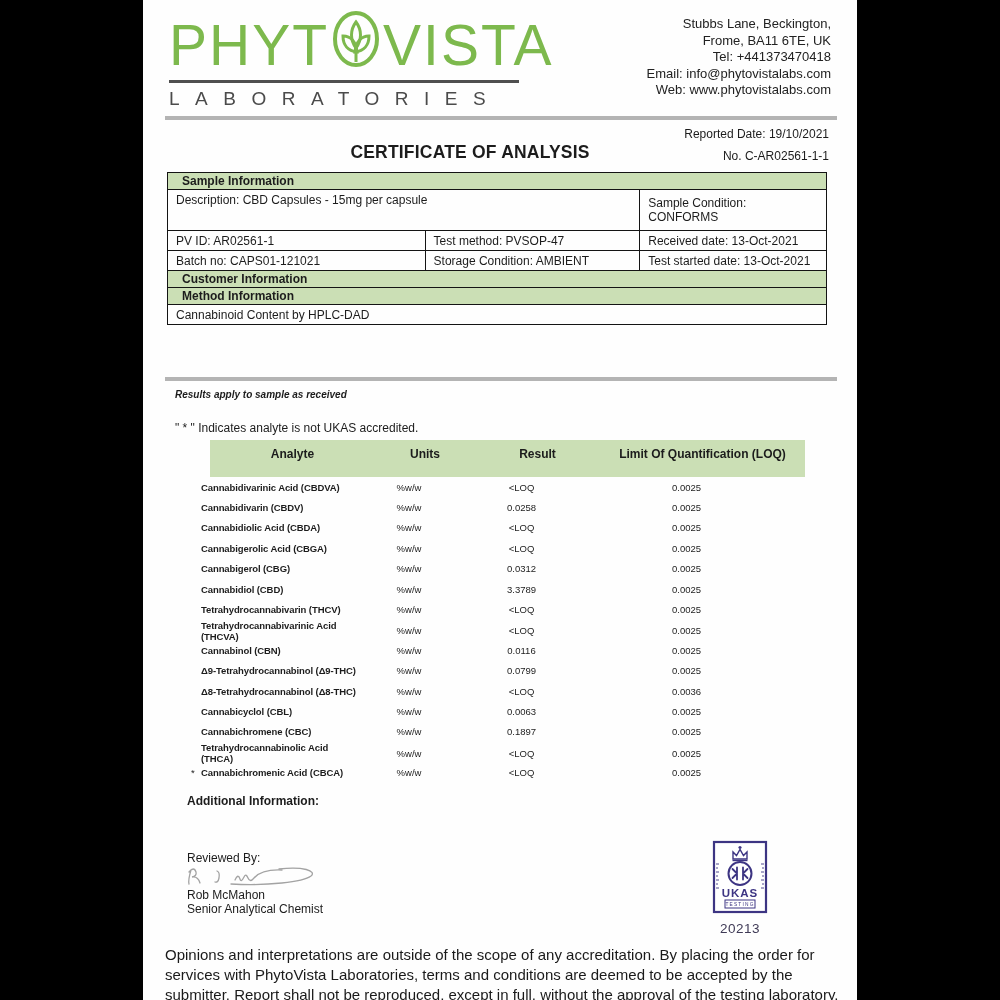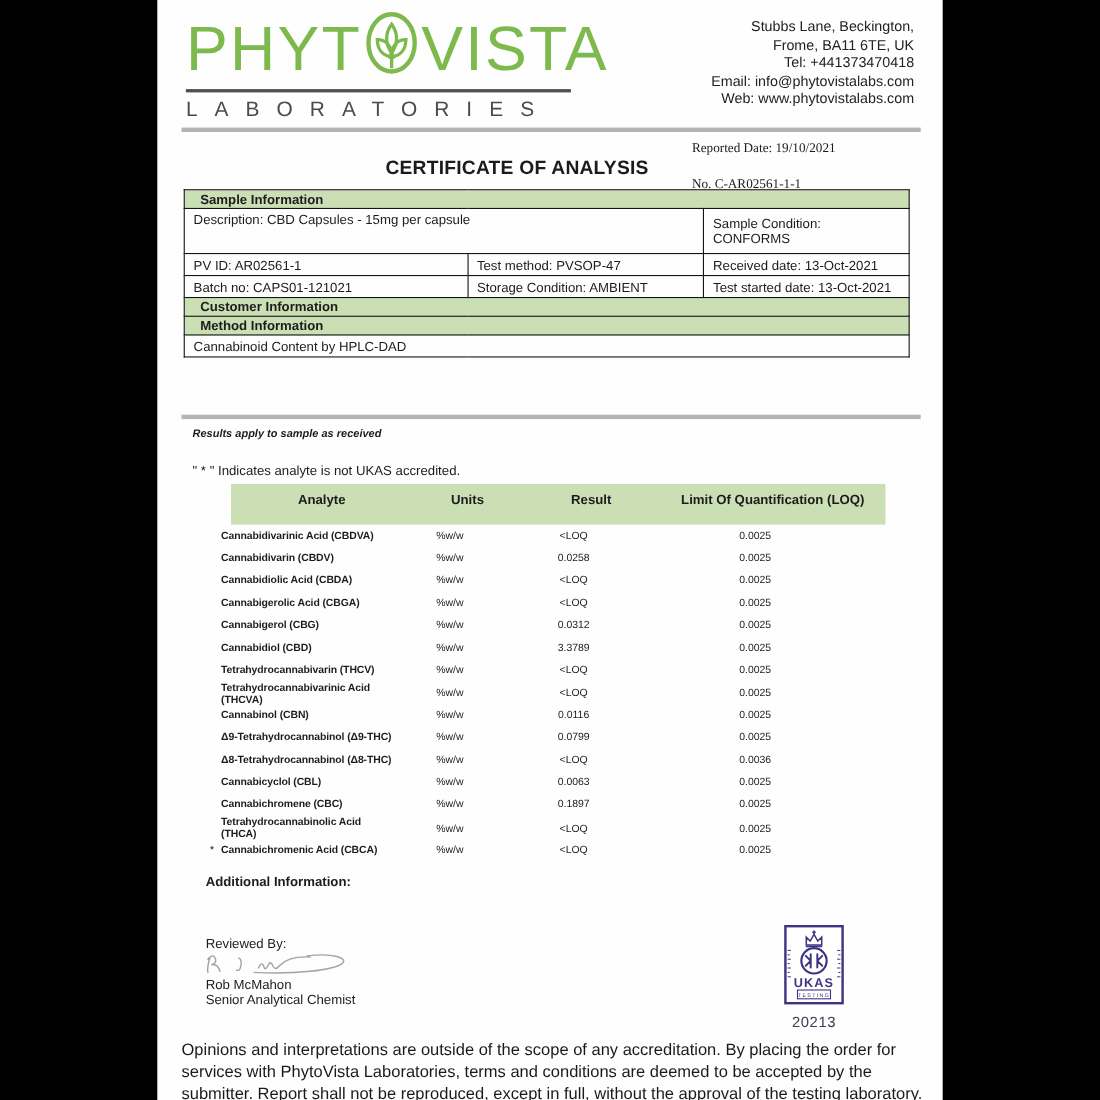--- a/index.html
+++ b/index.html
@@ -12,22 +12,22 @@
   .logo-word { display:flex; align-items:center; color:#7db94d; font-size:57px; font-weight:400; letter-spacing:2px; line-height:62px; }
   .logo-word .leaf-o { margin:0 2px; }
   .logo-rule { height:3px; background:#4f4f4f; width:350px; margin-top:1px; }
   .logo-sub { margin-top:5px; font-size:19px; letter-spacing:15.5px; color:#4b4b4b; font-weight:400; white-space:nowrap; }
   .address-block { position:absolute; right:26px; top:16px; text-align:right; font-size:13px; line-height:16.5px; color:#222; }
 
   .divider { position:absolute; left:22px; width:672px; height:4px; background:#b4b4b4; }
   .divider.d1 { top:116px; }
   .divider.d2 { top:377px; }
 
-  .reported-block { position:absolute; left:486px; top:127px; width:200px; text-align:left; font-size:12px; line-height:14px;font-family:Liberation Serif, serif; }
-  .reported-block .no-line { margin-top:19px; }
+  .reported-block { position:absolute; left:486px; top:127px; width:200px; text-align:right; font-size:12px; line-height:14px; }
+  .reported-block .no-line { margin-top:8px; }
   .coa-title { position:absolute; left:127px; top:142px; width:400px; text-align:center; font-size:17.5px; font-weight:700; letter-spacing:.2px; }
 
   
   .info-table { position:absolute; left:24px; top:172px; width:660px; border-collapse:collapse; font-size:12px; }
   .info-table td { border:1.5px solid #141414; padding:2px 8px; vertical-align:middle; }
   .info-table td.ghead { background:#cbdfb5; font-weight:700; padding:1px 8px 1px 14px; height:15px; font-size:12px;margin-left:48px; }
   .info-table td.desc { height:41px; vertical-align:top; padding-top:3px; }
   .info-table td.small-row { height:20px; }
   .info-table td.cust-body { height:38px; vertical-align:top; padding-top:3px; border-top:1.5px solid #141414; }
   .cust-line { margin-bottom:6px; }

